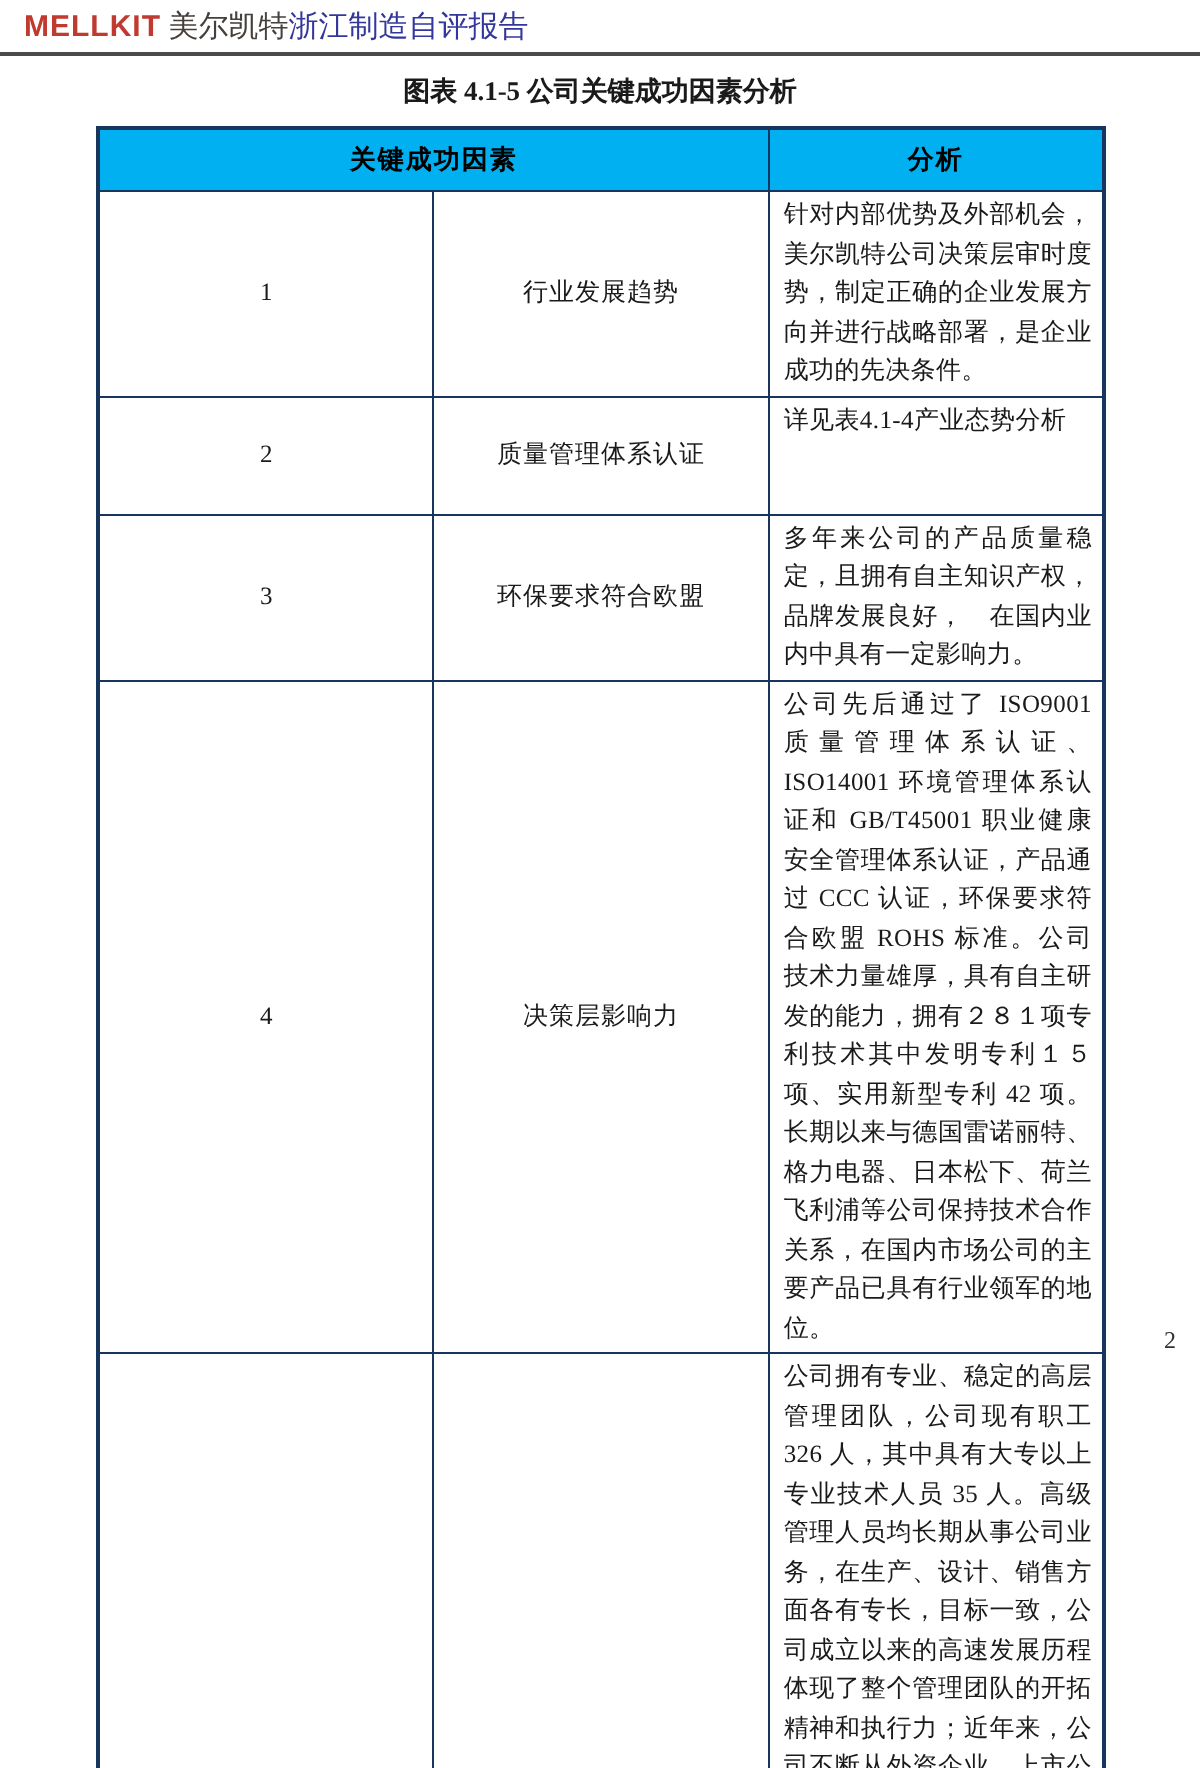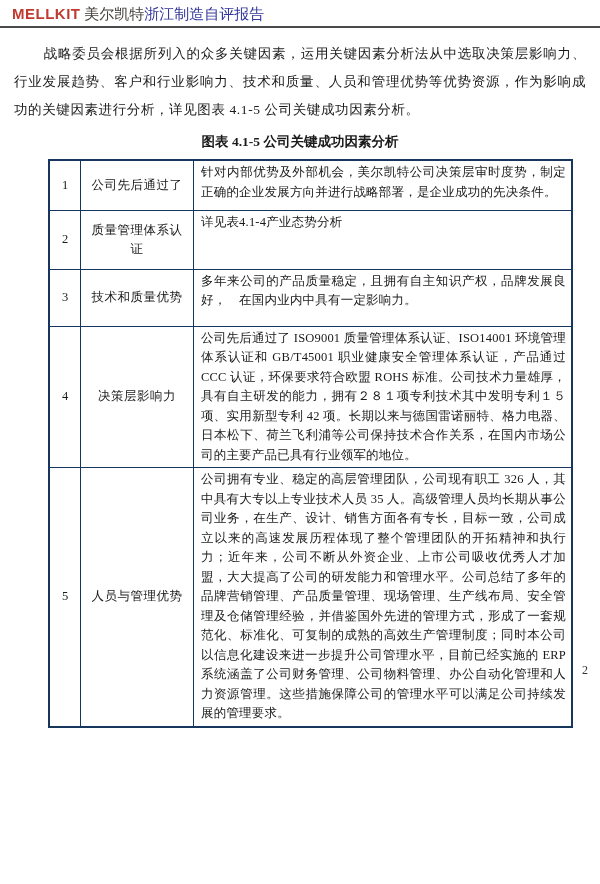--- a/index.html
+++ b/index.html
@@ -113,42 +113,45 @@
 </style>
 </head>
 <body>
 
 <div class="page">
 
   <div class="doc-header">
     <span class="brand" style="color:#c03a30">MELLKIT</span><span class="brand-cn" style="color:#45403c"> 美尔凯特</span><span class="doc-title" style="color:#33379b">浙江制造自评报告</span>
   </div>
 
-  <p class="para">战略委员会根据所列入的众多关键因素，运用关键因素分析法从中选取决策层影响力、行业发展趋势、客户和行业影响力、技术和质量、人员和管理优势等优势资源，作为影响成功的关键因素进行分析，详见图表 4.1-5 公司关键成功因素分析。</p>
 
   <div class="table-caption">图表 4.1-5 公司关键成功因素分析</div>
 
   <table class="kf-table">
     <tbody>
+        <tr>
+      <th class="hdr" colspan="2">关键成功因素</th>
+      <th class="hdr">分析</th>
+    </tr>
 
     <tr class="r1">
       <td class="num">1</td>
-      <td class="factor">公司先后通过了</td>
+      <td class="factor">行业发展趋势</td>
       <td class="analysis">针对内部优势及外部机会，美尔凯特公司决策层审时度势，制定正确的企业发展方向并进行战略部署，是企业成功的先决条件。</td>
     </tr>
 
     <tr class="r2">
       <td class="num">2</td>
       <td class="factor">质量管理体系认证</td>
       <td class="analysis"><span>详见</span><span class="bold">表4.1-4产业态势分析</span></td>
     </tr>
 
     <tr class="r3">
       <td class="num">3</td>
-      <td class="factor">技术和质量优势</td>
+      <td class="factor">环保要求符合欧盟</td>
       <td class="analysis">多年来公司的产品质量稳定，且拥有自主知识产权，品牌发展良好，　在国内业内中具有一定影响力。</td>
     </tr>
 
     <tr class="r4">
       <td class="num">4</td>
       <td class="factor">决策层影响力</td>
       <td class="analysis">公司先后通过了 ISO9001 质量管理体系认证、ISO14001 环境管理体系认证和 GB/T45001 职业健康安全管理体系认证，产品通过 CCC 认证，环保要求符合欧盟 ROHS 标准。公司技术力量雄厚，具有自主研发的能力，拥有２８１项专利技术其中发明专利１５项、实用新型专利 42 项。长期以来与德国雷诺丽特、格力电器、日本松下、荷兰飞利浦等公司保持技术合作关系，在国内市场公司的主要产品已具有行业领军的地位。</td>
     </tr>
 
     <tr class="r5">

